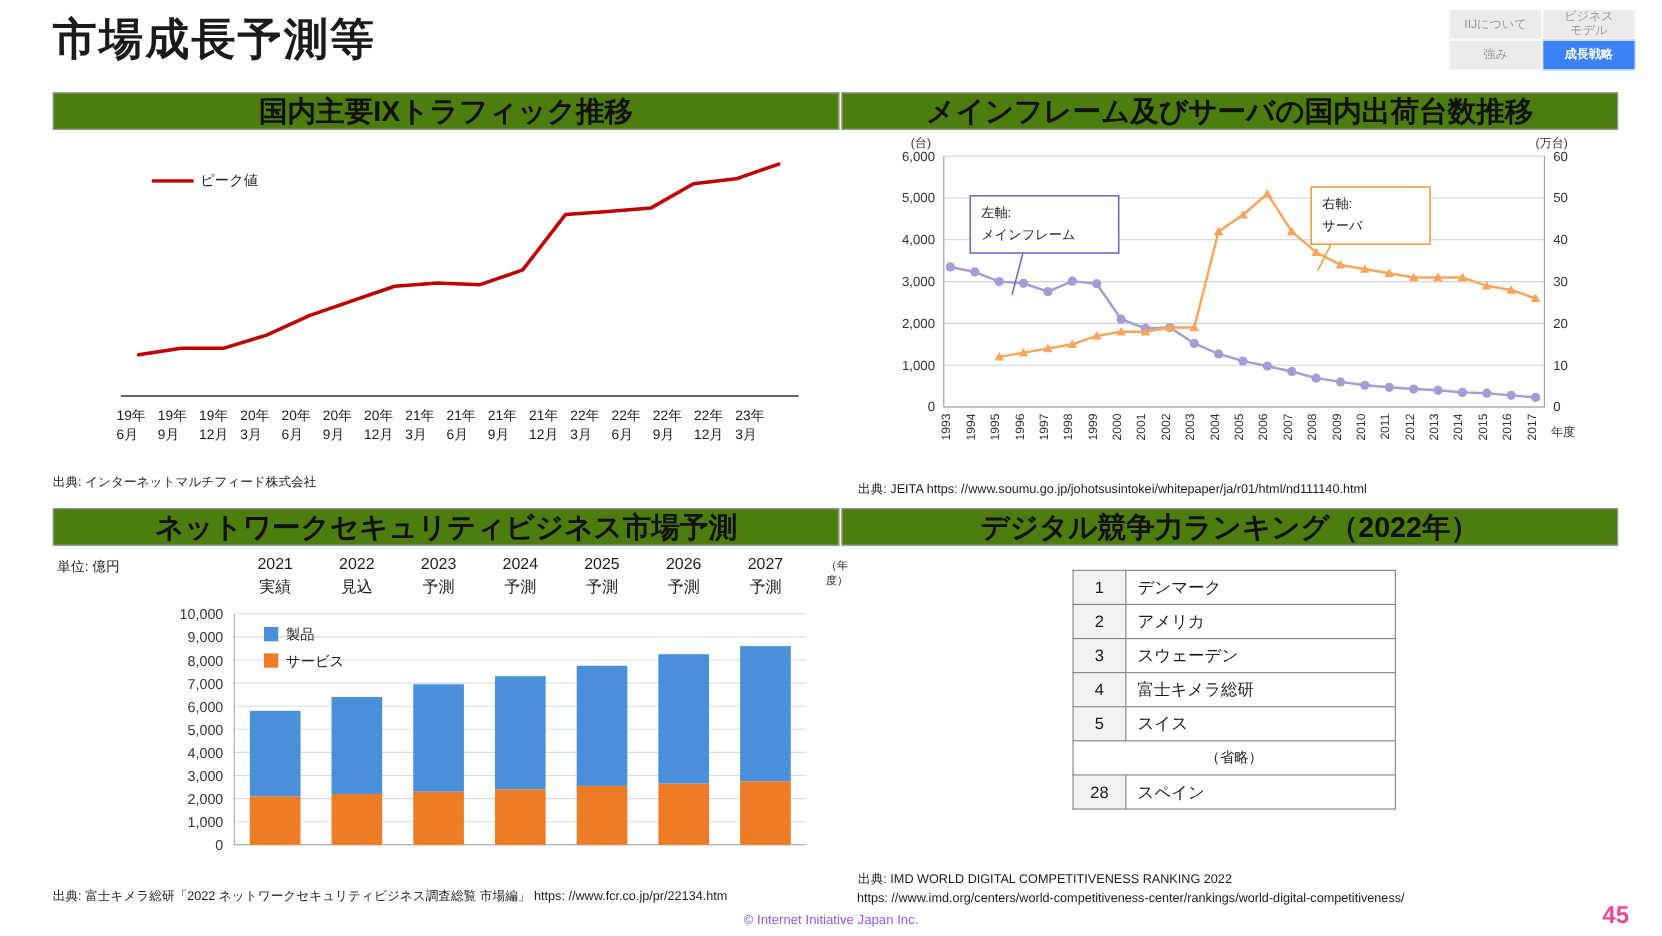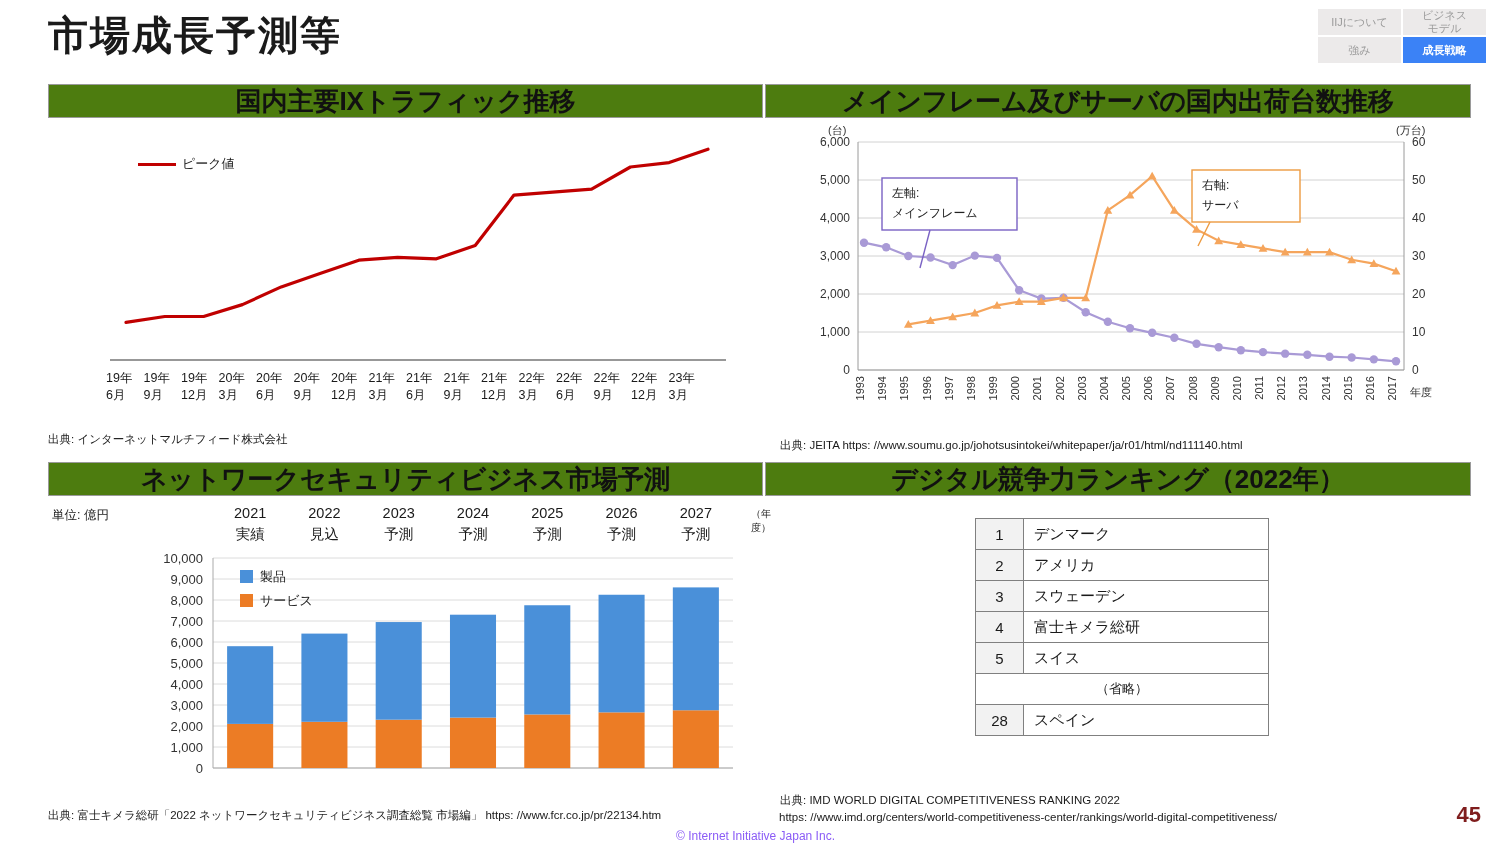--- a/index.html
+++ b/index.html
@@ -51,21 +51,21 @@
   .nendo { position:absolute; left:668px; top:12px; font-size:10px;margin-left:35px; }
 
   
   .rank-table { position:absolute; left:975px; top:518px; border-collapse:collapse; }
   .rank-table td { border:1px solid #808080; height:31px; font-size:15px; padding:0 10px; }
   .rank-table td.num { width:48px; text-align:center; background:#f2f2f2; }
   .rank-table td.name { width:245px; }
   .rank-table td.omit { text-align:center; font-size:13px; }
 
   .footer { position:absolute; left:0; right:0; bottom:8px; text-align:center; font-size:12px; color:#8b5cf6; }
-  .pageno { position:absolute; right:30px; bottom:23px; font-size:22px; font-weight:bold; color:#7f1d1d; }
+  .pageno { position:absolute; right:30px; bottom:6px; font-size:22px; font-weight:bold; color:#ec4899; }
   svg text { font-family:"Liberation Sans", sans-serif; }
 </style>
 </head>
 <body>
 
 <div class="page-title">市場成長予測等</div>
 
 <div class="nav">
   <div class="nav-row">
     <div class="nav-cell">IIJについて</div>

